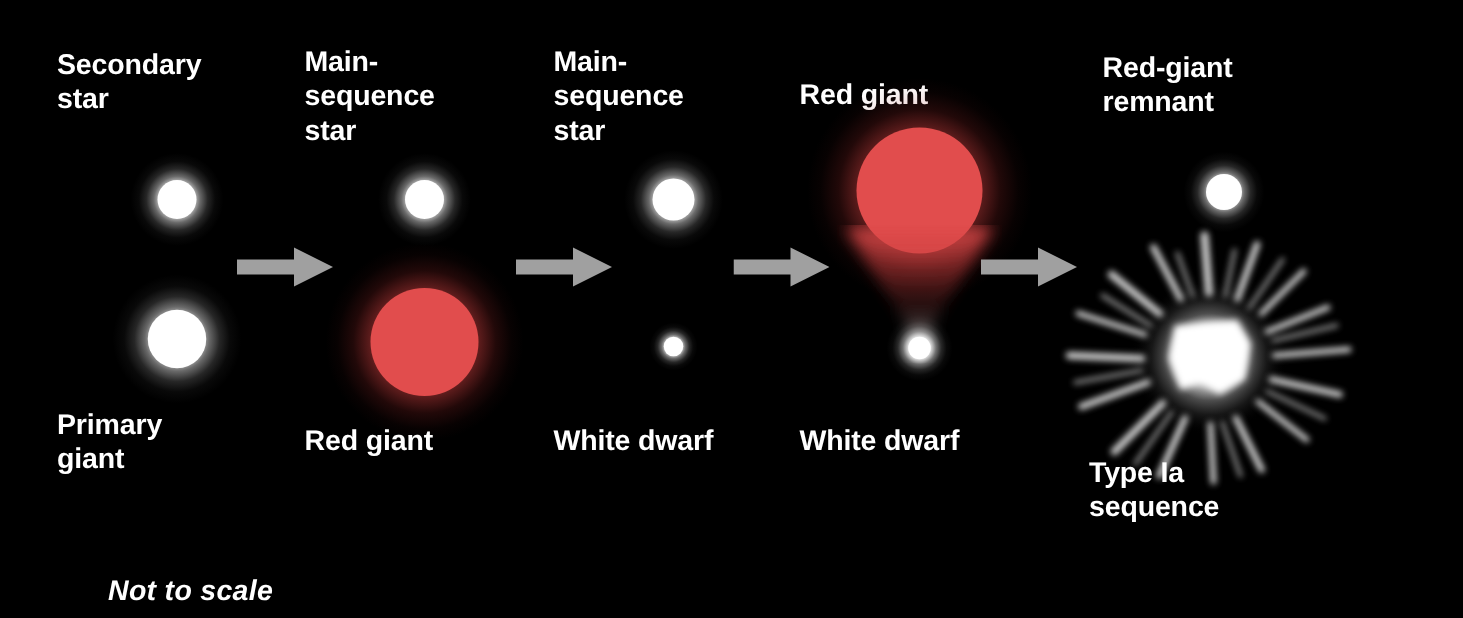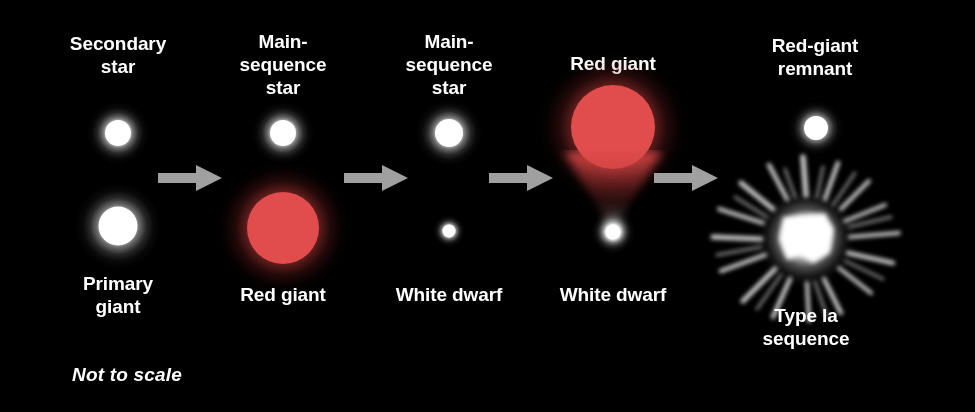--- a/index.html
+++ b/index.html
@@ -14,31 +14,32 @@
     overflow:hidden;
   }
 
   
   .label{
     position:absolute;
     color:#ffffff;
     font-weight:bold;
     font-size:19px;
     line-height:23px;
-    text-align:center;
+    text-align:left;
     white-space:pre-line;
     letter-spacing:-0.1px;
   }
   .footnote{
     position:absolute;
     color:#ffffff;
     font-weight:bold;
     font-style:italic;
     font-size:19px;
     letter-spacing:0.2px;
+    margin-top:20px;
   }
 
   
   .star{
     position:absolute;
     border-radius:50%;
     transform:translate(-50%,-50%);
   }
   .star-white{
     background:#ffffff;

